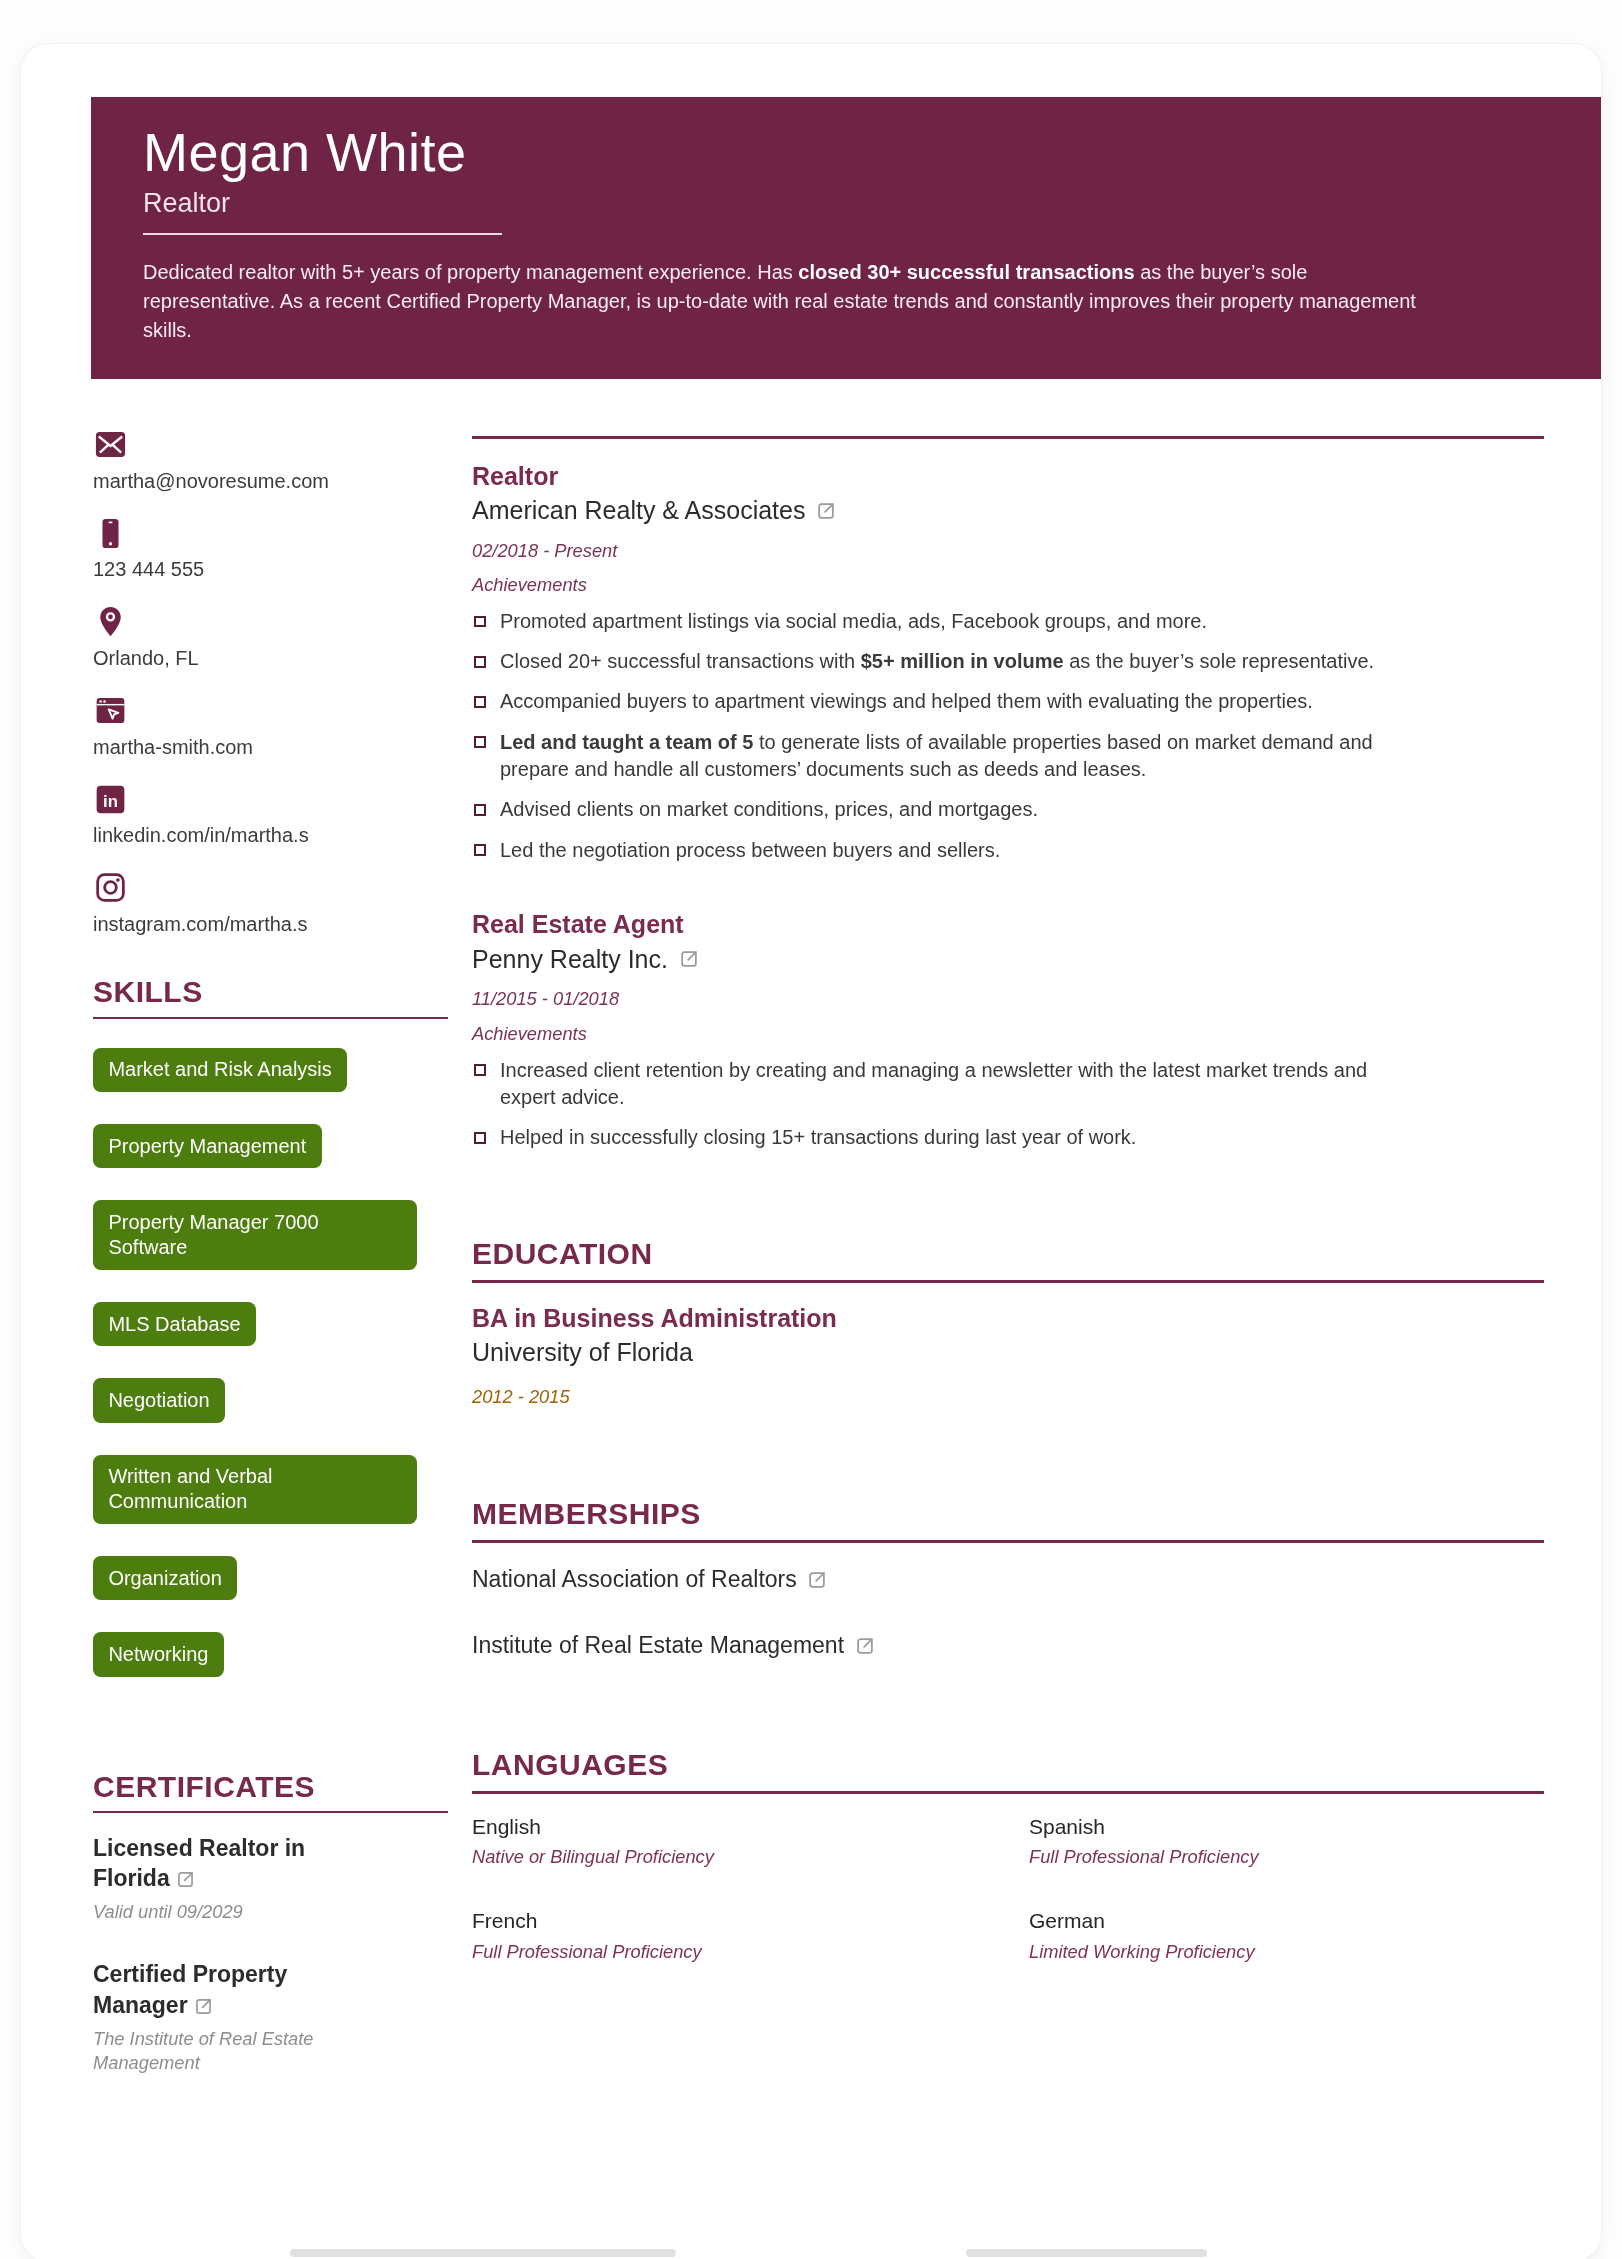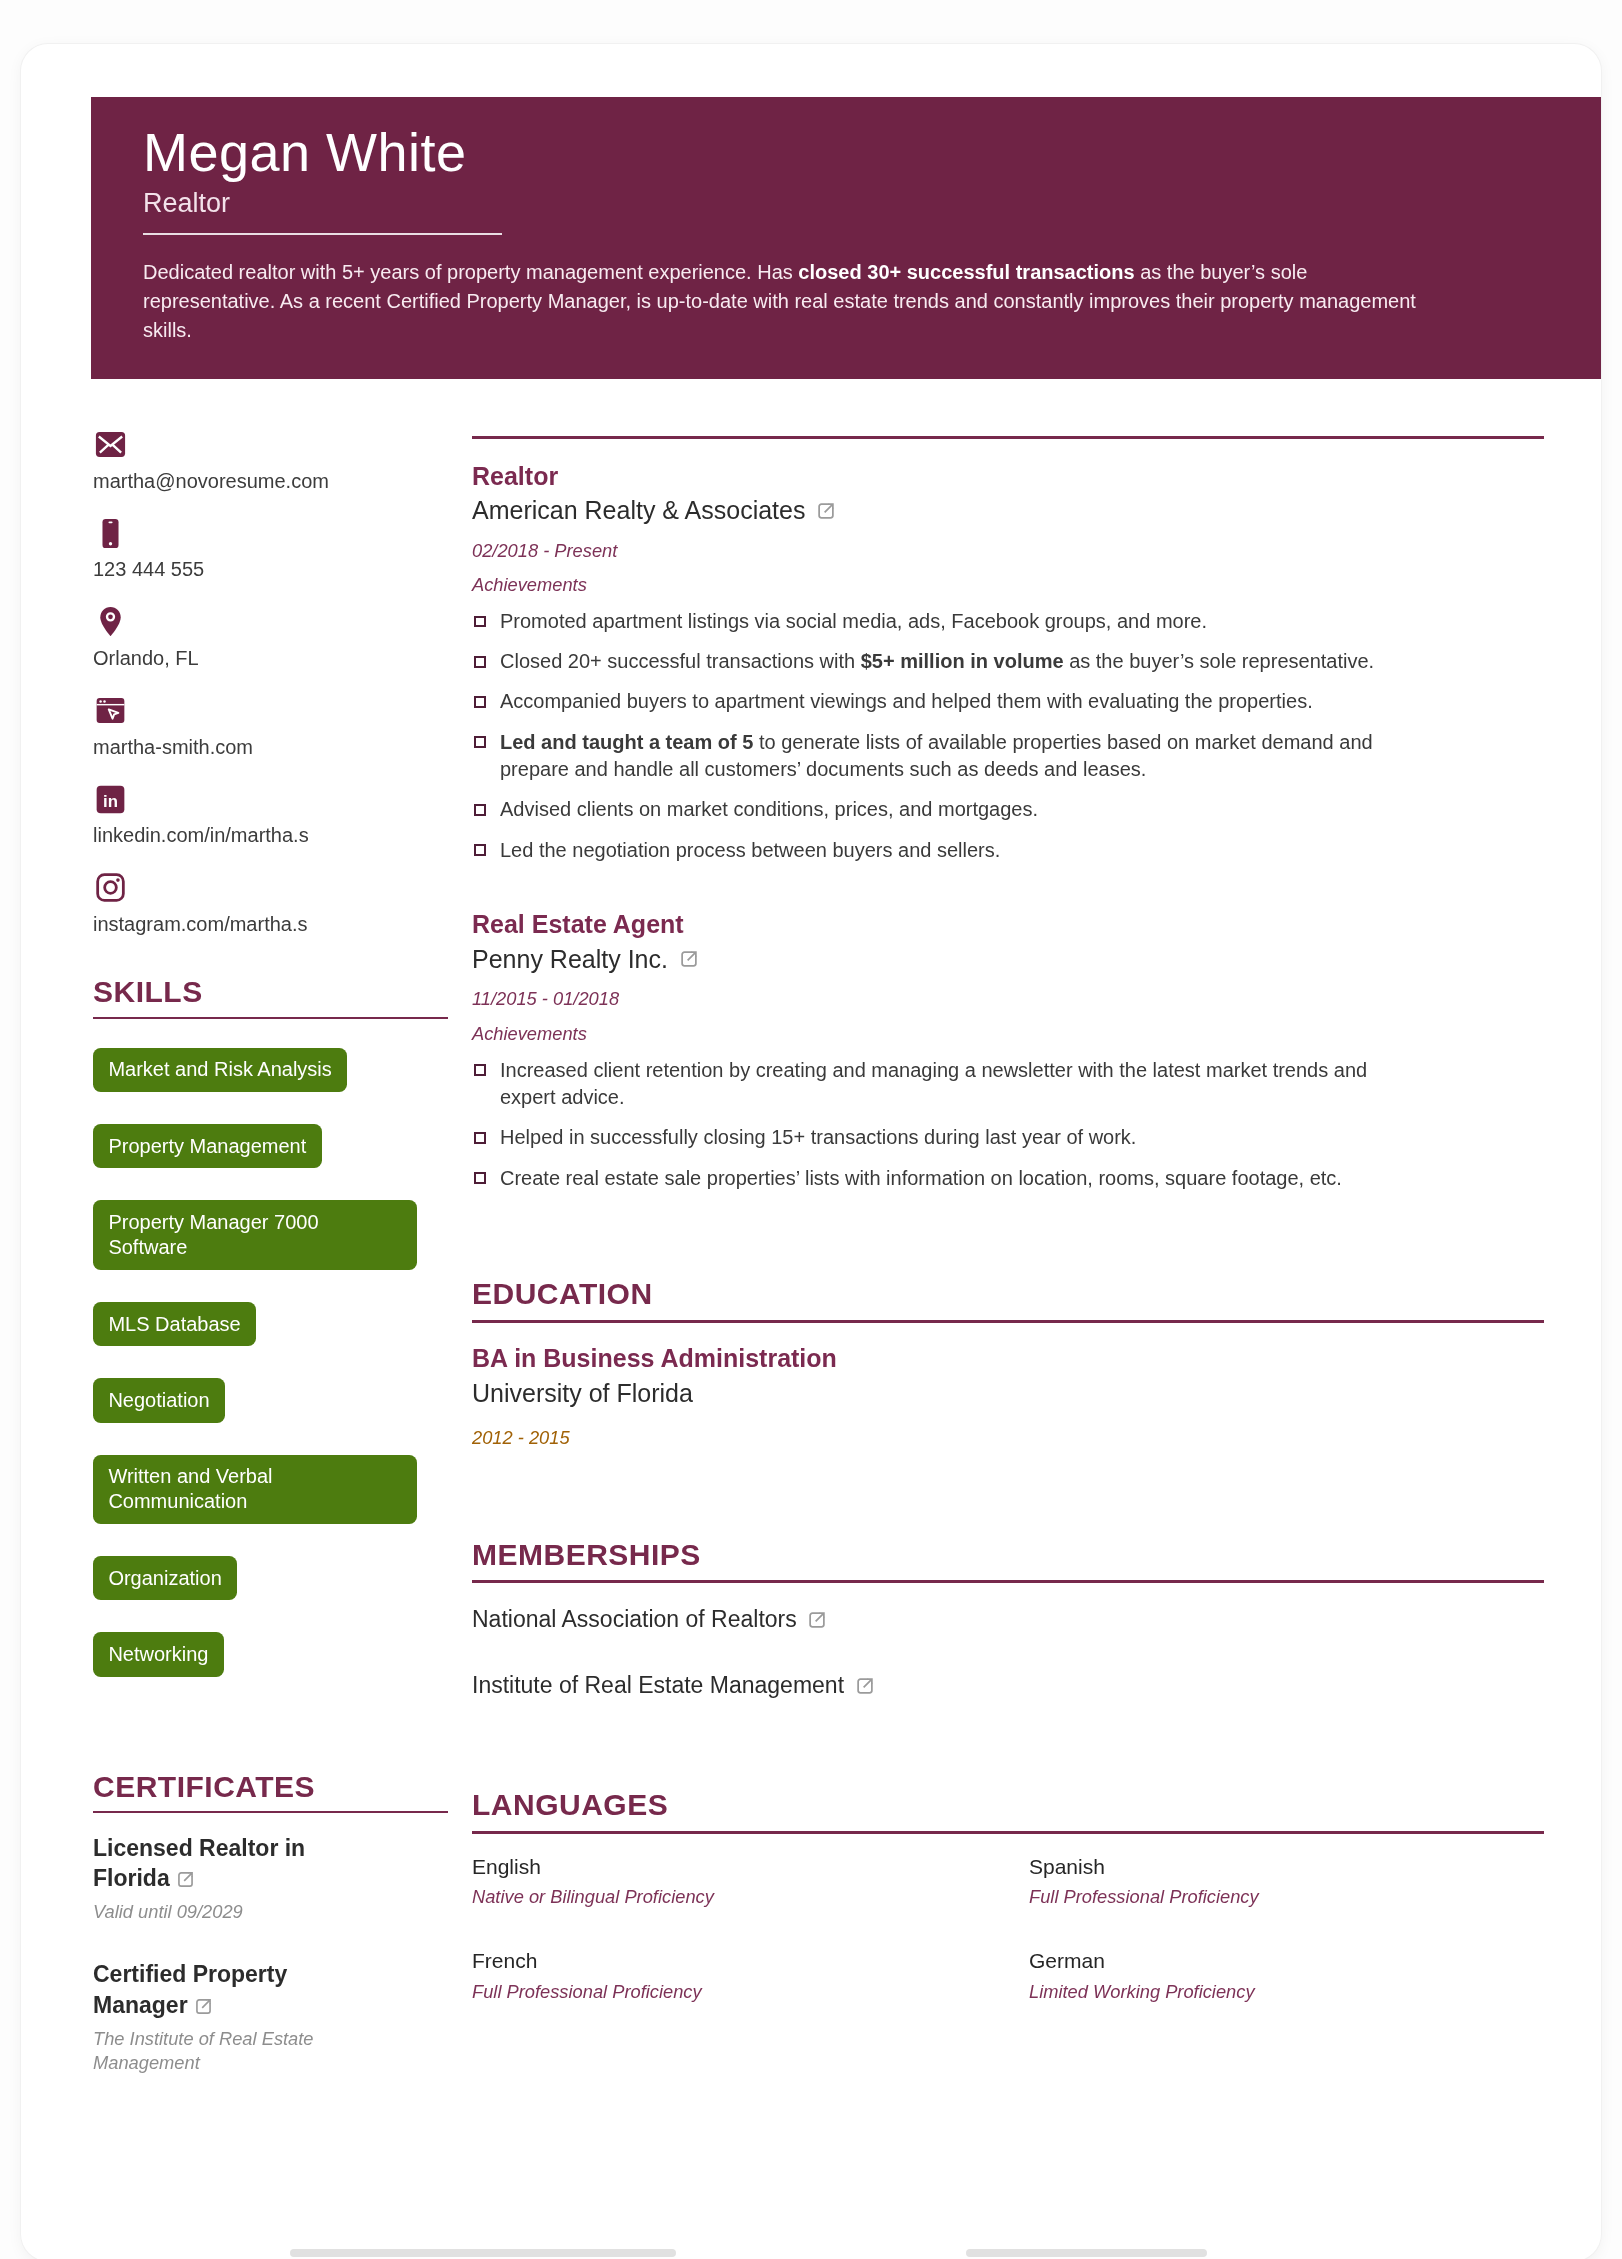--- a/index.html
+++ b/index.html
@@ -241,21 +241,20 @@
                 <span class="link-icon"><svg viewBox="0 0 24 24">
                     <path d="M15.5 4.5H7A2.5 2.5 0 0 0 4.5 7v10A2.5 2.5 0 0 0 7 19.5h10a2.5 2.5 0 0 0 2.5-2.5V8.5" fill="none" stroke="#9b9b9b" stroke-width="1.9"></path>
                     <path d="M10.5 13.5L19.5 4.5M14.8 4.5h4.7v4.7" fill="none" stroke="#9b9b9b" stroke-width="1.9"></path>
                   </svg></span>
               </div>
               <div class="meta-date">11/2015 - 01/2018</div>
               <div class="meta-label">Achievements</div>
               <ul class="bullets">
                 <li><span>Increased client retention by creating and managing a newsletter with the latest market trends and expert advice.</span></li>
                 <li><span>Helped in successfully closing 15+ transactions during last year of work.</span></li>
-                <li><span>Create real estate sale properties’ lists with information on location, rooms, square footage, etc.</span></li>
               </ul>
             </section>
           </div>
       </section>
 
       <section class="section-education">
         <h2 class="main-section-title">EDUCATION</h2>
         <div class="main-underline"></div>
         <div class="degree">BA in Business Administration</div>
         <div class="school">University of Florida</div>

